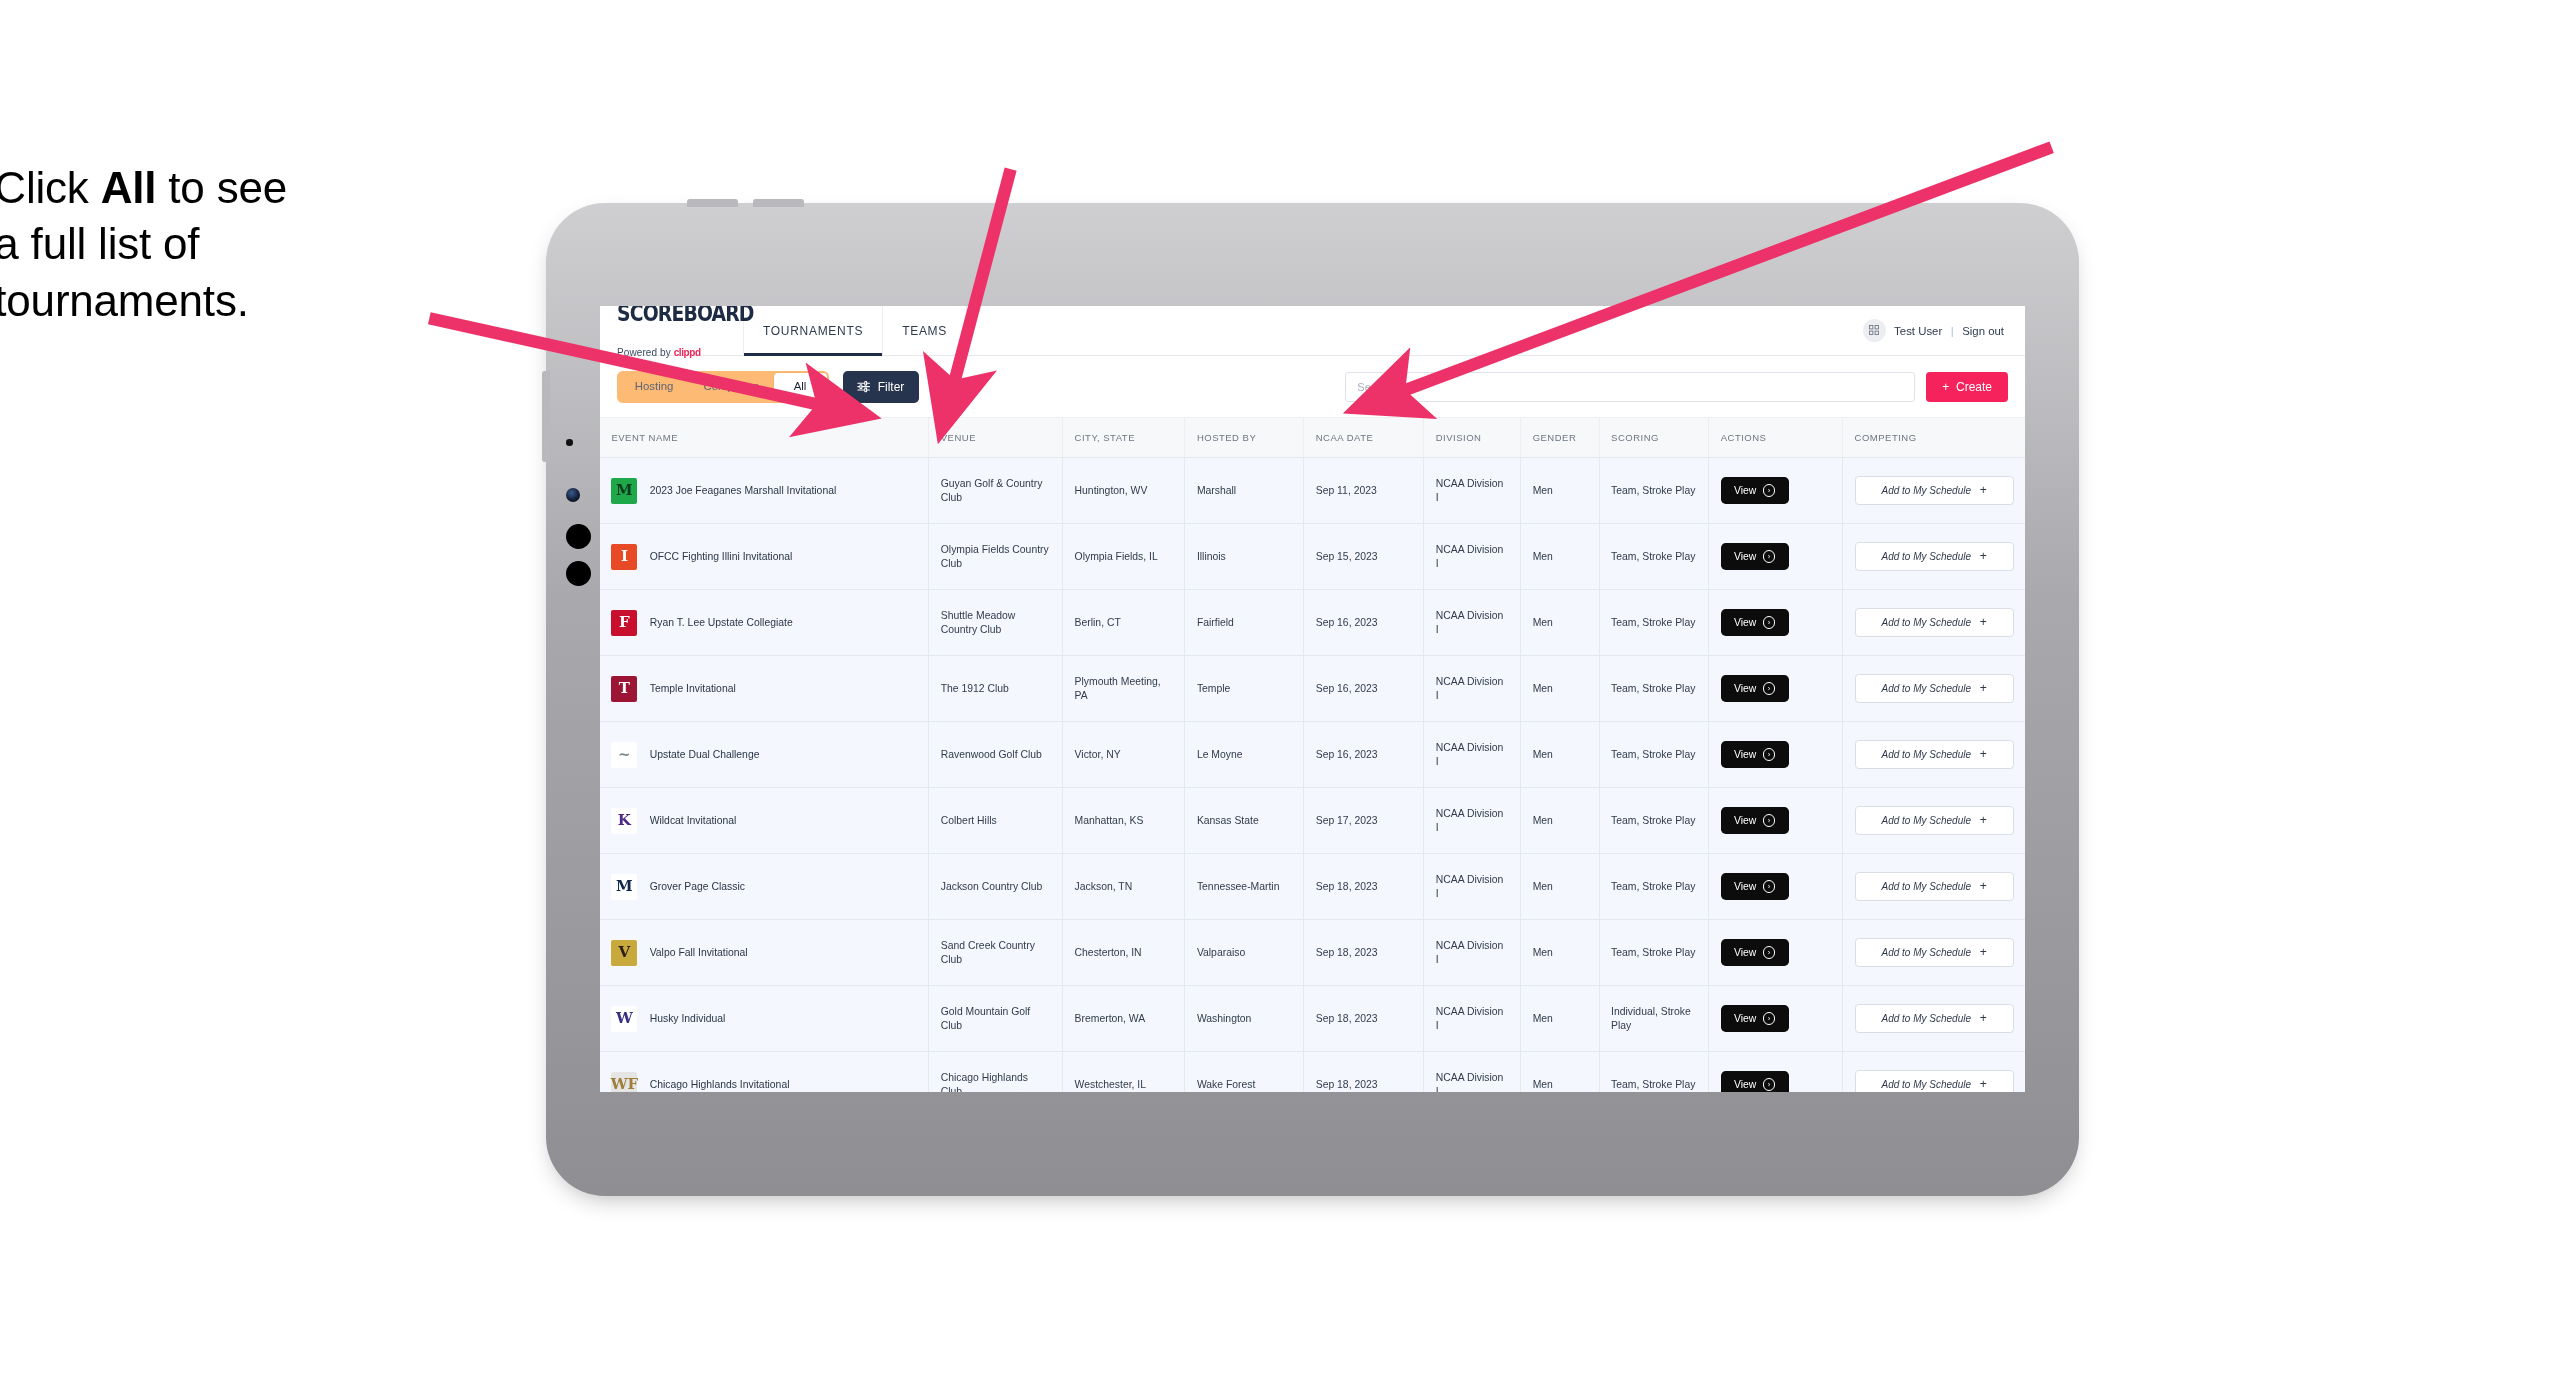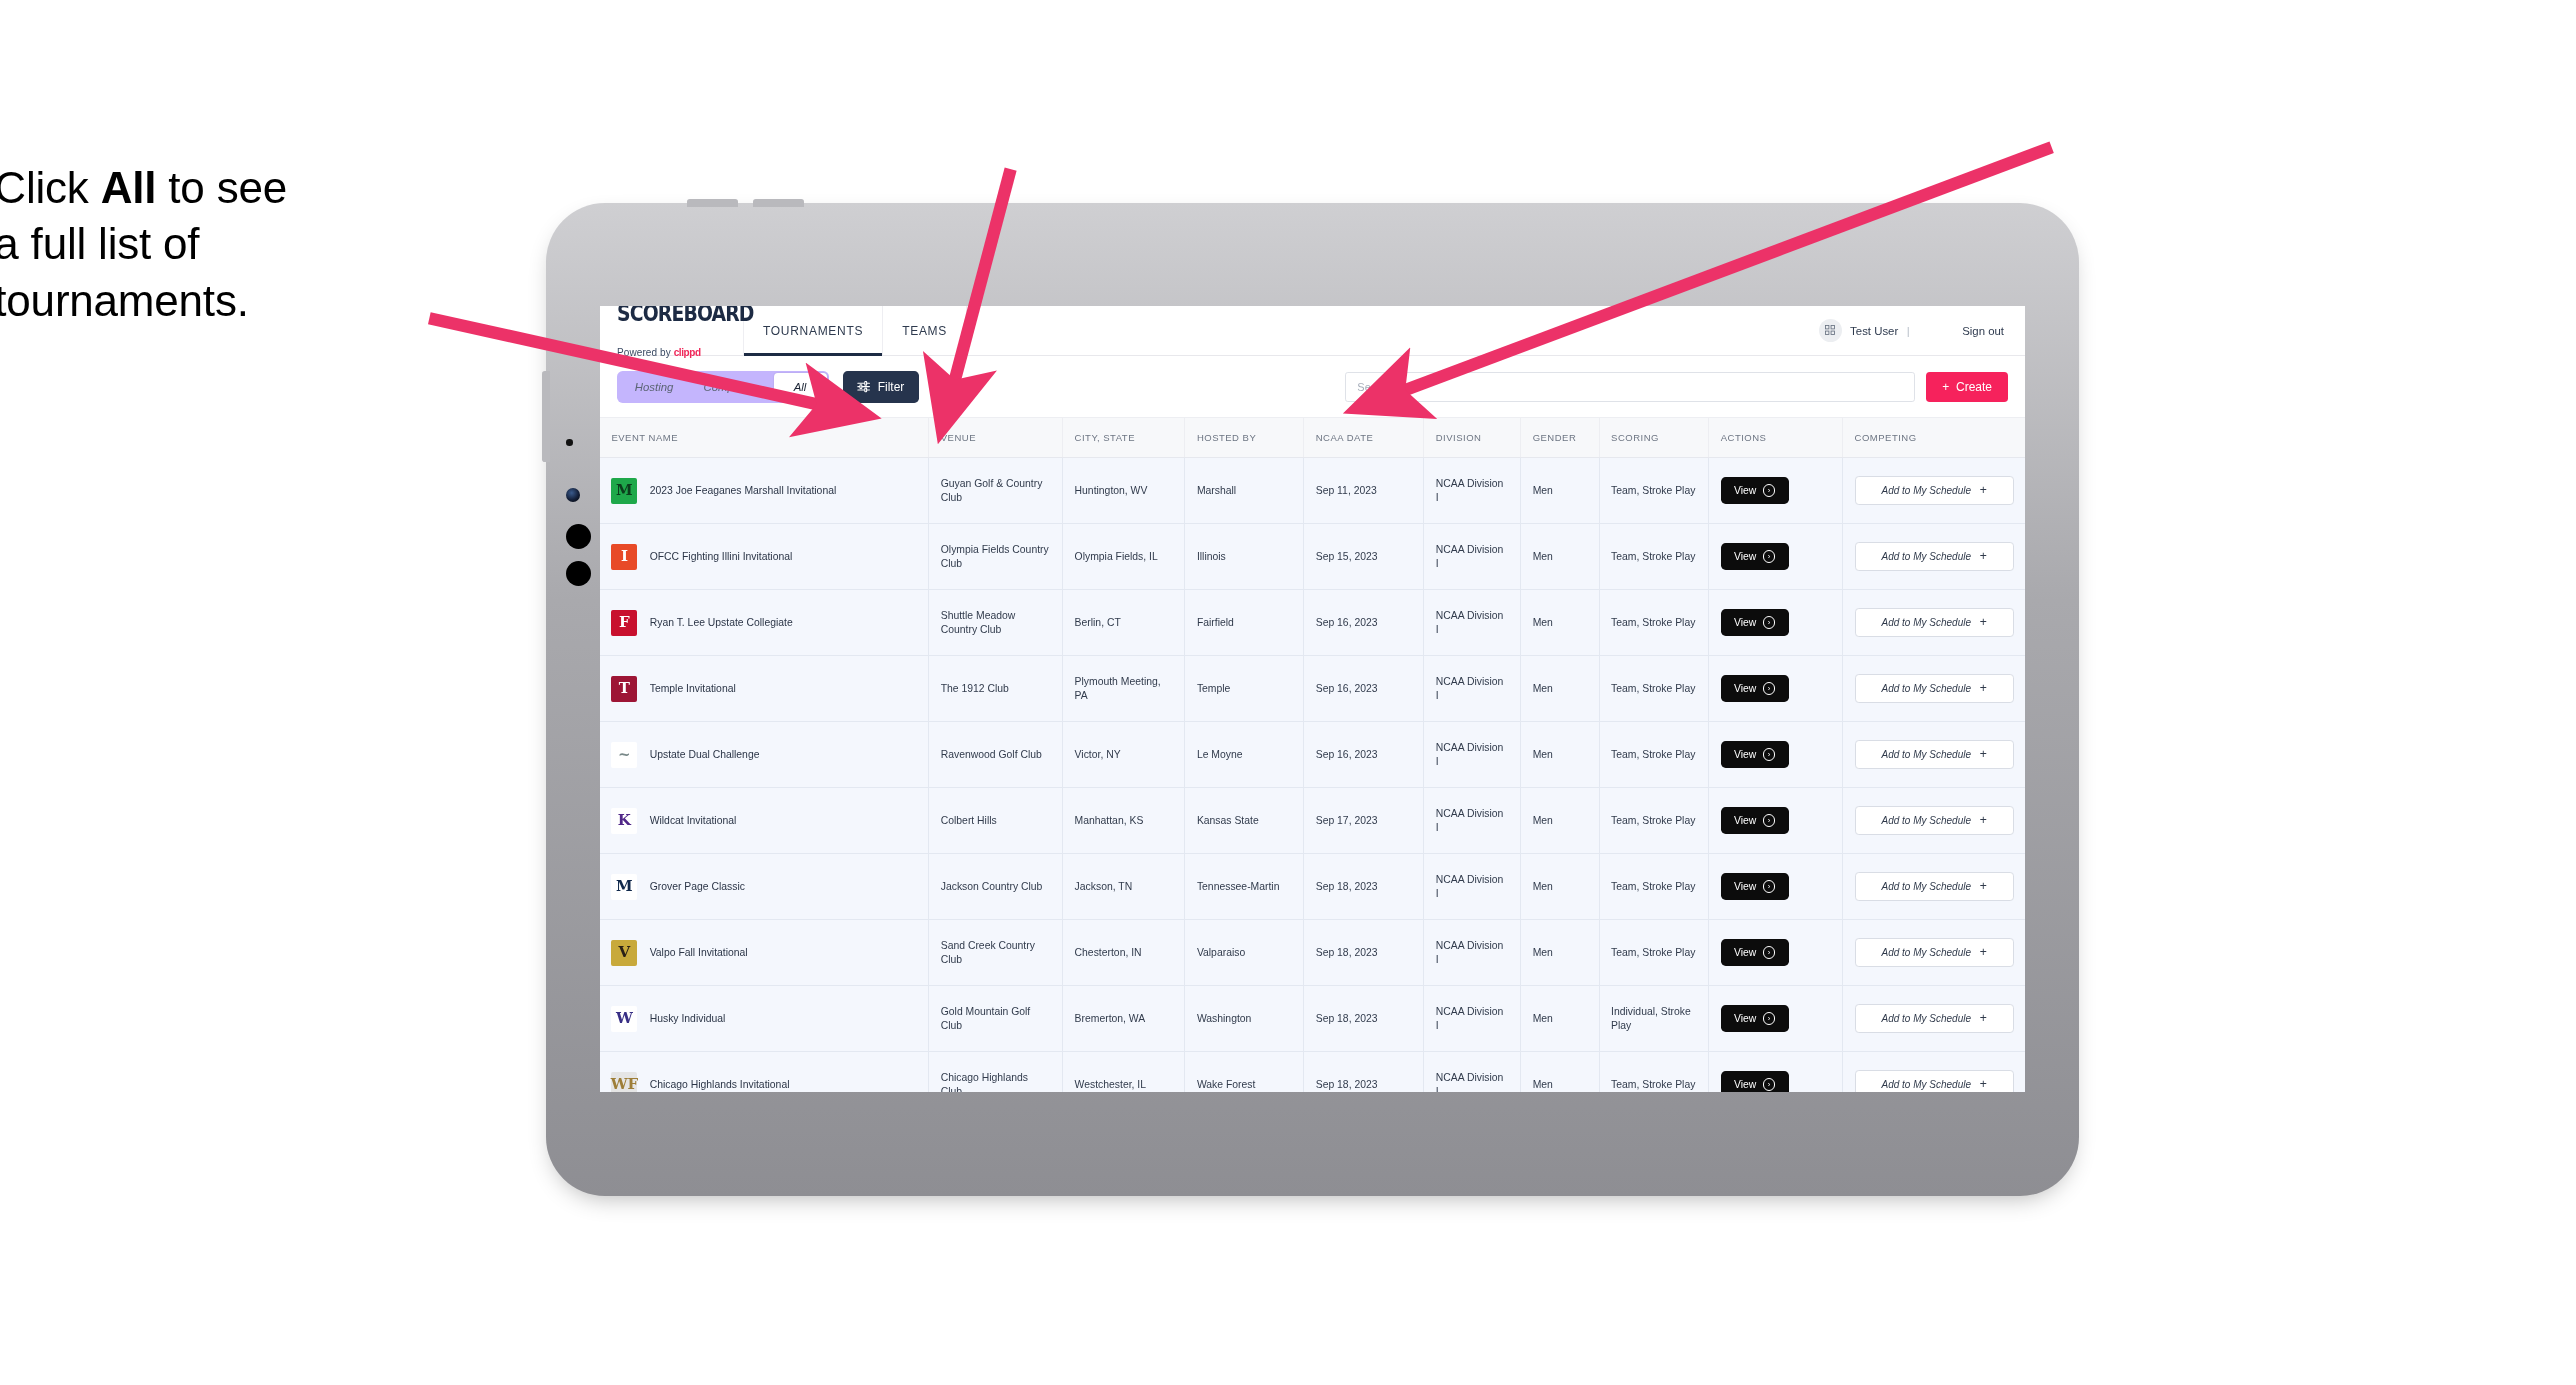--- a/index.html
+++ b/index.html
@@ -104,30 +104,30 @@
   #topbar-right {
     margin-left: auto; display: flex; align-items: center;
     gap: 8.5px; padding-right: 21px; font-size: 11.4px; color: #2e3a4e;
   }
   #avatar {
     width: 23px; height: 23px; border-radius: 50%; background: #eceef1;
     display: flex; align-items: center; justify-content: center;
     color: #6a7483; font-size: 10.4px;
   }
   .sep { color: #b7bdc7; }
-  #signout { cursor: pointer; margin-left: 44px; }
+  #signout { cursor: pointer; }
 
   
   #controls {
     display: flex; align-items: center;
     height: 61px; padding: 0 17px; background: #fff; gap: 13.3px;
   }
   #segmented {
-    display: flex; align-items: center;
-    background: #c4b5fd; border-radius: 5.7px; padding: 2.8px; height: 32px; font-style: italic;
+    display: flex; align-items: flex-end;
+    background: #fdba74; border-radius: 5.7px; padding: 2.8px; height: 32px;
   }
   .seg {
     display: flex; align-items: center; justify-content: center;
     height: 26.6px; padding: 0 15px; font-size: 11.4px; color: #5c6575;
     border-radius: 3.8px; cursor: pointer; white-space: nowrap;
   }
   .seg.active { background: #fff; color: #1b2434; box-shadow: 0 0.9px 1.9px rgba(0,0,0,.14); min-width: 53px; }
   #filter-btn {
     display: flex; align-items: center; gap: 7.6px;
     height: 32px; padding: 0 14.2px; background: #26344d; color: #fff;

